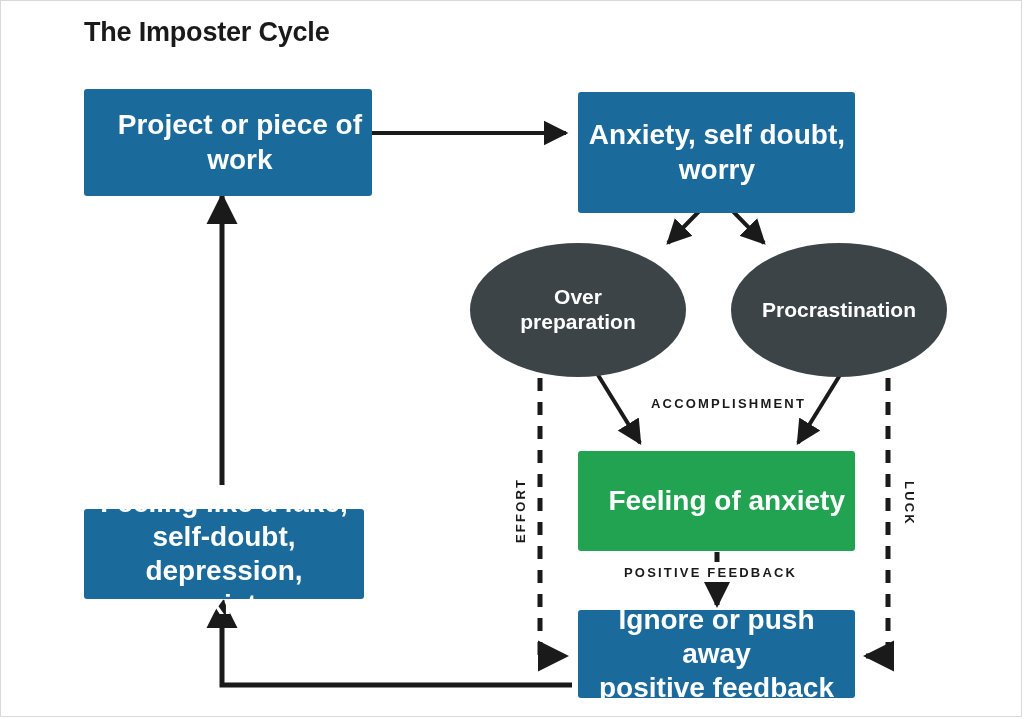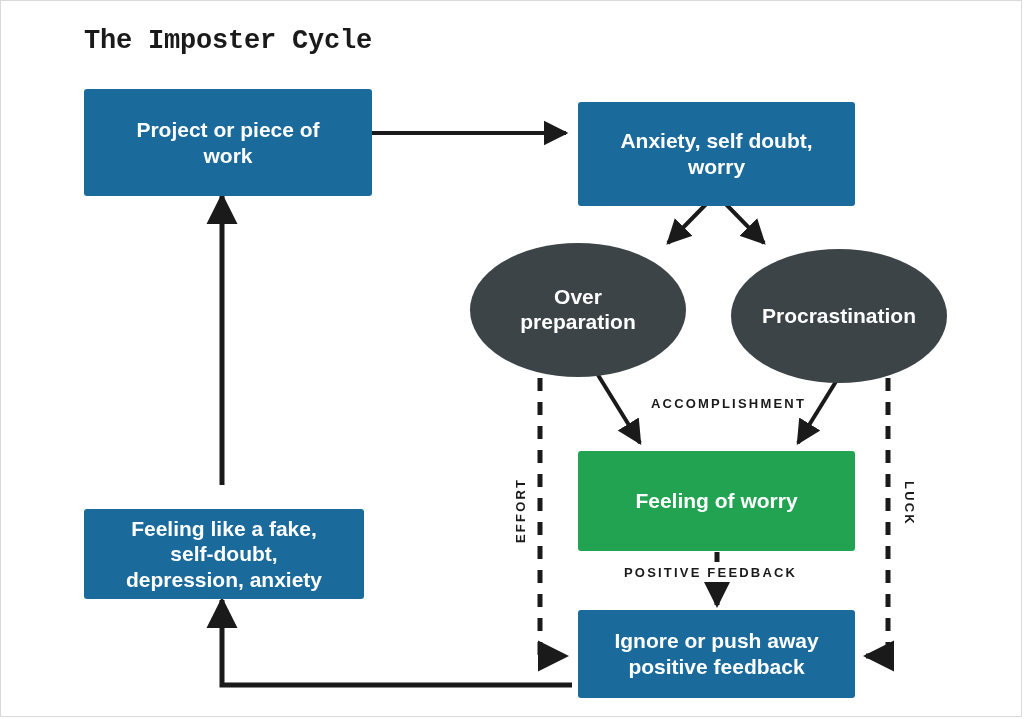--- a/index.html
+++ b/index.html
@@ -23,37 +23,36 @@
     top: 0px;
     width: 1022px;
     height: 717px;
     border: 1px solid #d9d9d9;
     box-sizing: border-box;
     pointer-events: none;
   }
   .title {
     position: absolute;
     left: 84px;
-    top: 26px;
+    top: 17px;
     font-size: 27px;
     font-weight: bold;
     color: #1a1a1a;
     letter-spacing: -0.2px;
     white-space: nowrap;
-    font-family: Liberation Mono, monospace;
   }
   .node-box {
     position: absolute;
     display: flex;
     align-items: center;
-    justify-content: center;
+    justify-content: flex-end;
     text-align: center;
     color: #ffffff;
     font-weight: bold;
-    font-size: 21px;
+    font-size: 28px;
     line-height: 1.22;
     border-radius: 3px;
     box-sizing: border-box;
     padding: 4px 10px;
   }
   .box-blue { background: #1b6a9c; }
   .box-green { background: #21a351; }
   .ellipse {
     position: absolute;
     display: flex;
@@ -154,34 +153,34 @@
       <line x1="222" y1="485" x2="222" y2="196" stroke="#1a1a1a" stroke-width="5" marker-end="url(#ah)"></line>
     </g>
   </svg>
 
   <div class="label-mask" style="left:621px; top:562px; width:196px; height:20px;"></div>
 
   <div class="node-box box-blue" style="left:84px; top:89px; width:288px; height:107px;">
     <span>Project or piece of<br>work</span>
   </div>
 
-  <div class="node-box box-blue" style="left:578px; top:102px; width:277px; height:104px;">
+  <div class="node-box box-blue" style="left:578px; top:92px; width:277px; height:121px;">
     <span>Anxiety, self doubt,<br>worry</span>
   </div>
 
   <div class="ellipse" style="left:470px; top:243px; width:216px; height:134px;">
     <span>Over<br>preparation</span>
   </div>
 
-  <div class="ellipse" style="left:731px; top:249px; width:216px; height:134px;">
+  <div class="ellipse" style="left:731px; top:243px; width:216px; height:134px;">
     <span>Procrastination</span>
   </div>
 
   <div class="node-box box-green" style="left:578px; top:451px; width:277px; height:100px;">
-    <span>Feeling of worry</span>
+    <span>Feeling of anxiety</span>
   </div>
 
   <div class="node-box box-blue" style="left:84px; top:509px; width:280px; height:90px;">
     <span>Feeling like a fake,<br>self-doubt,<br>depression, anxiety</span>
   </div>
 
   <div class="node-box box-blue" style="left:578px; top:610px; width:277px; height:88px;">
     <span>Ignore or push away<br>positive feedback</span>
   </div>
 

